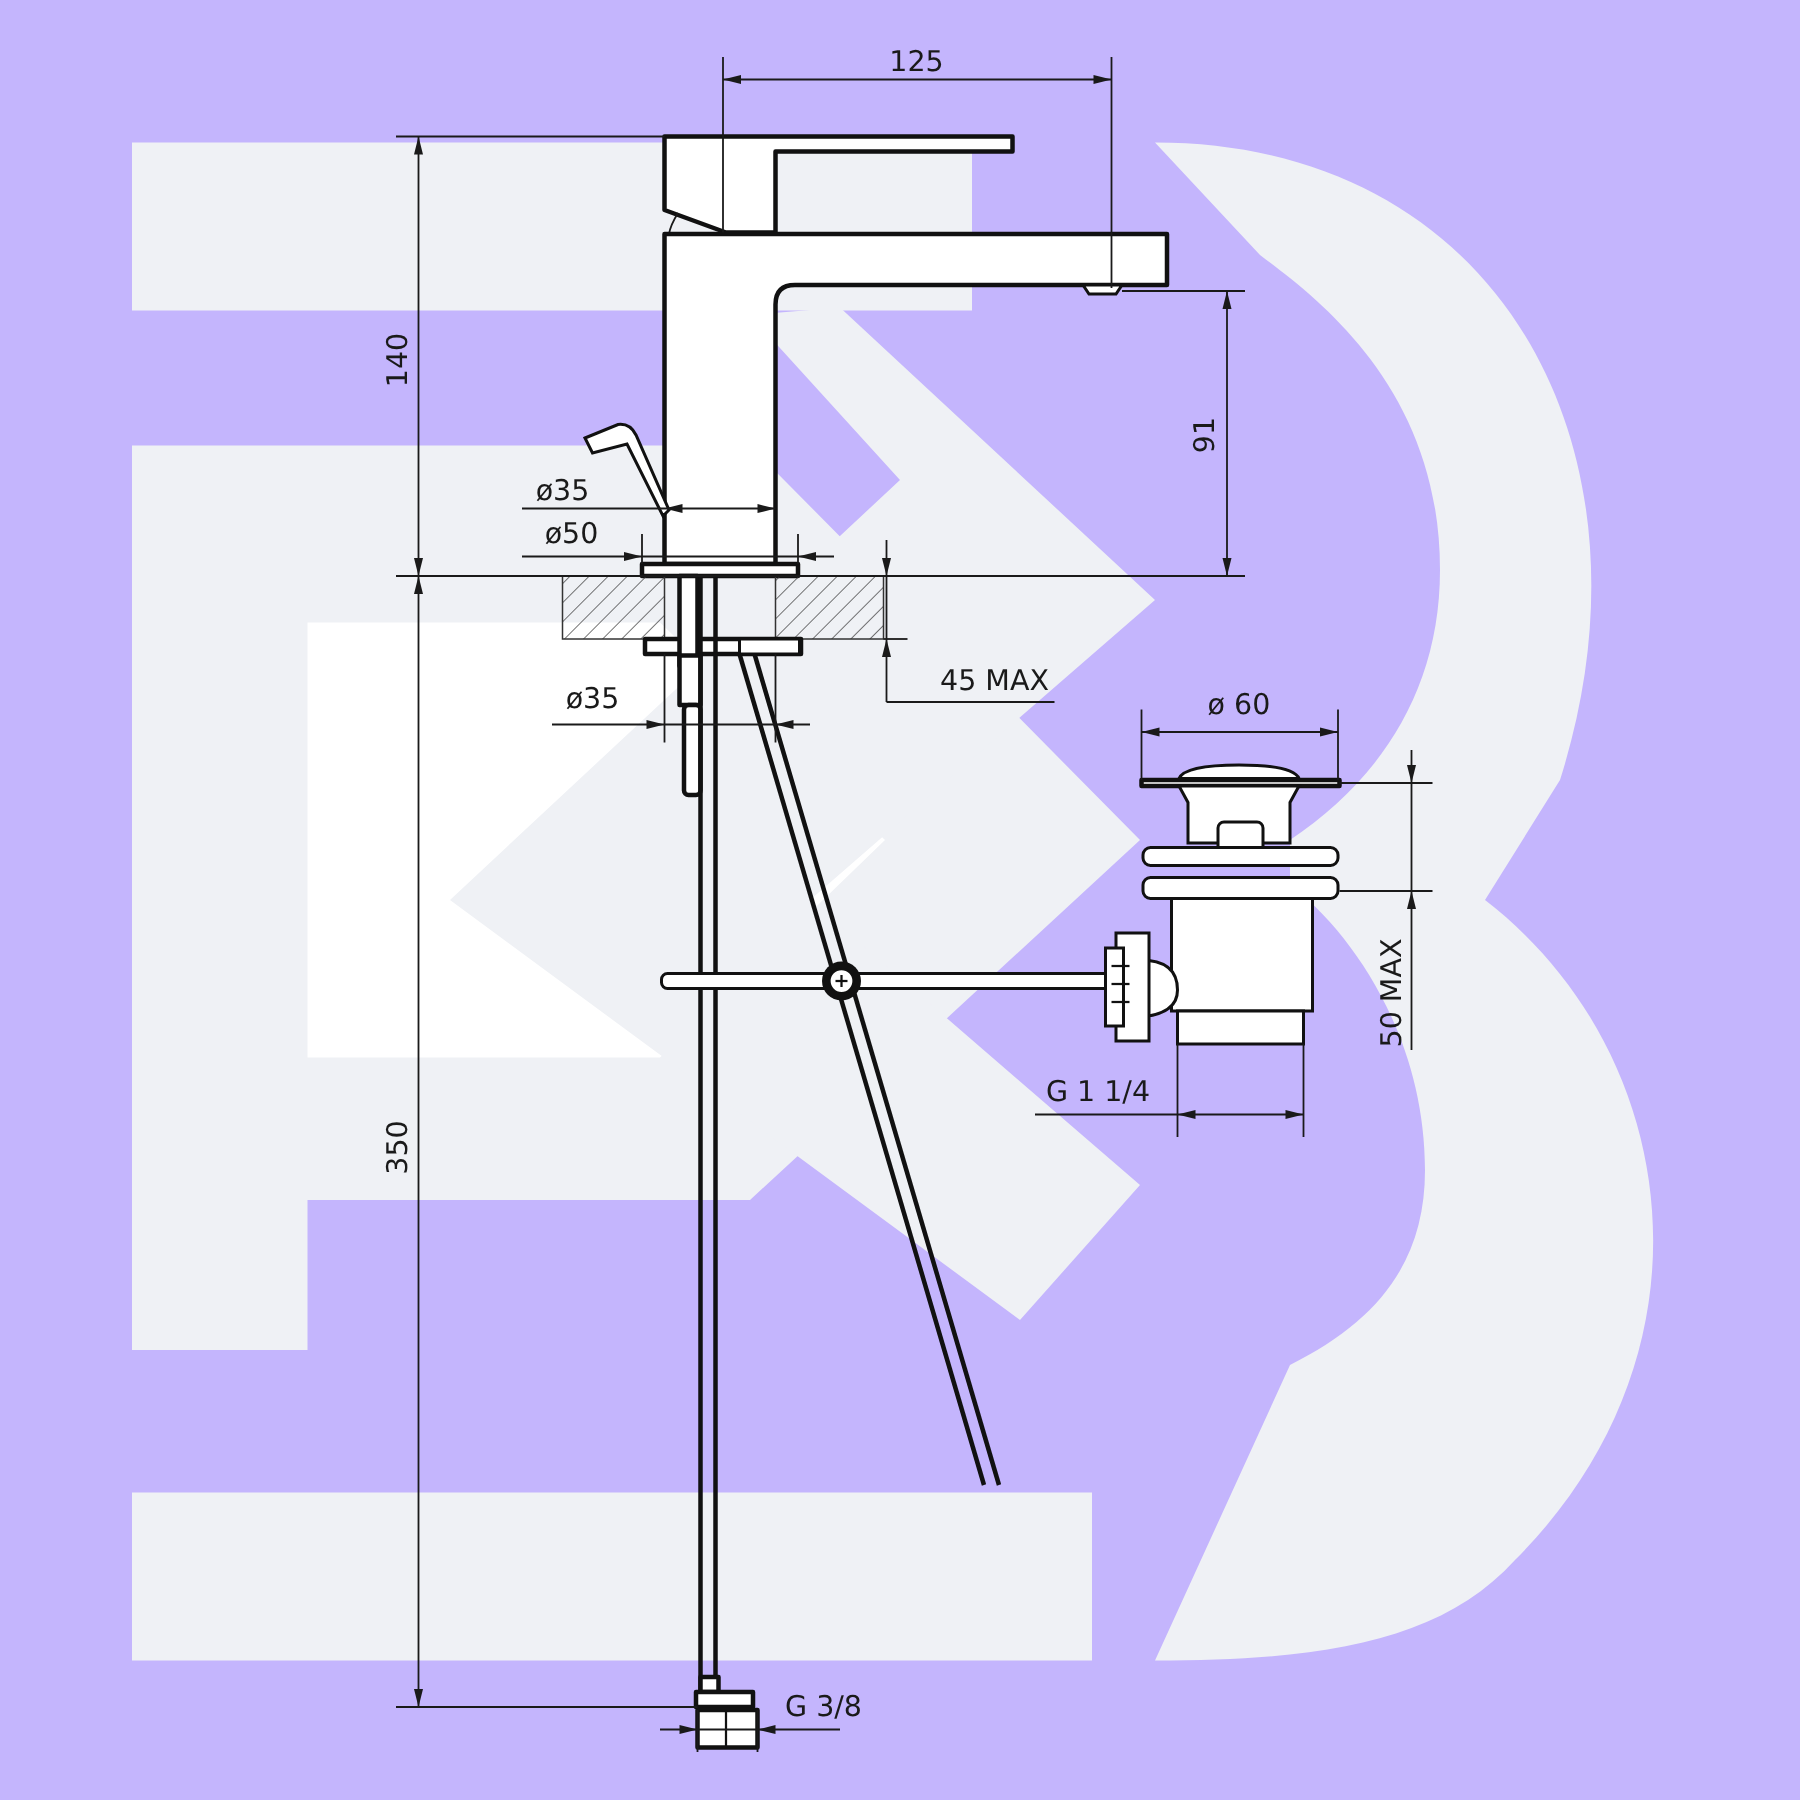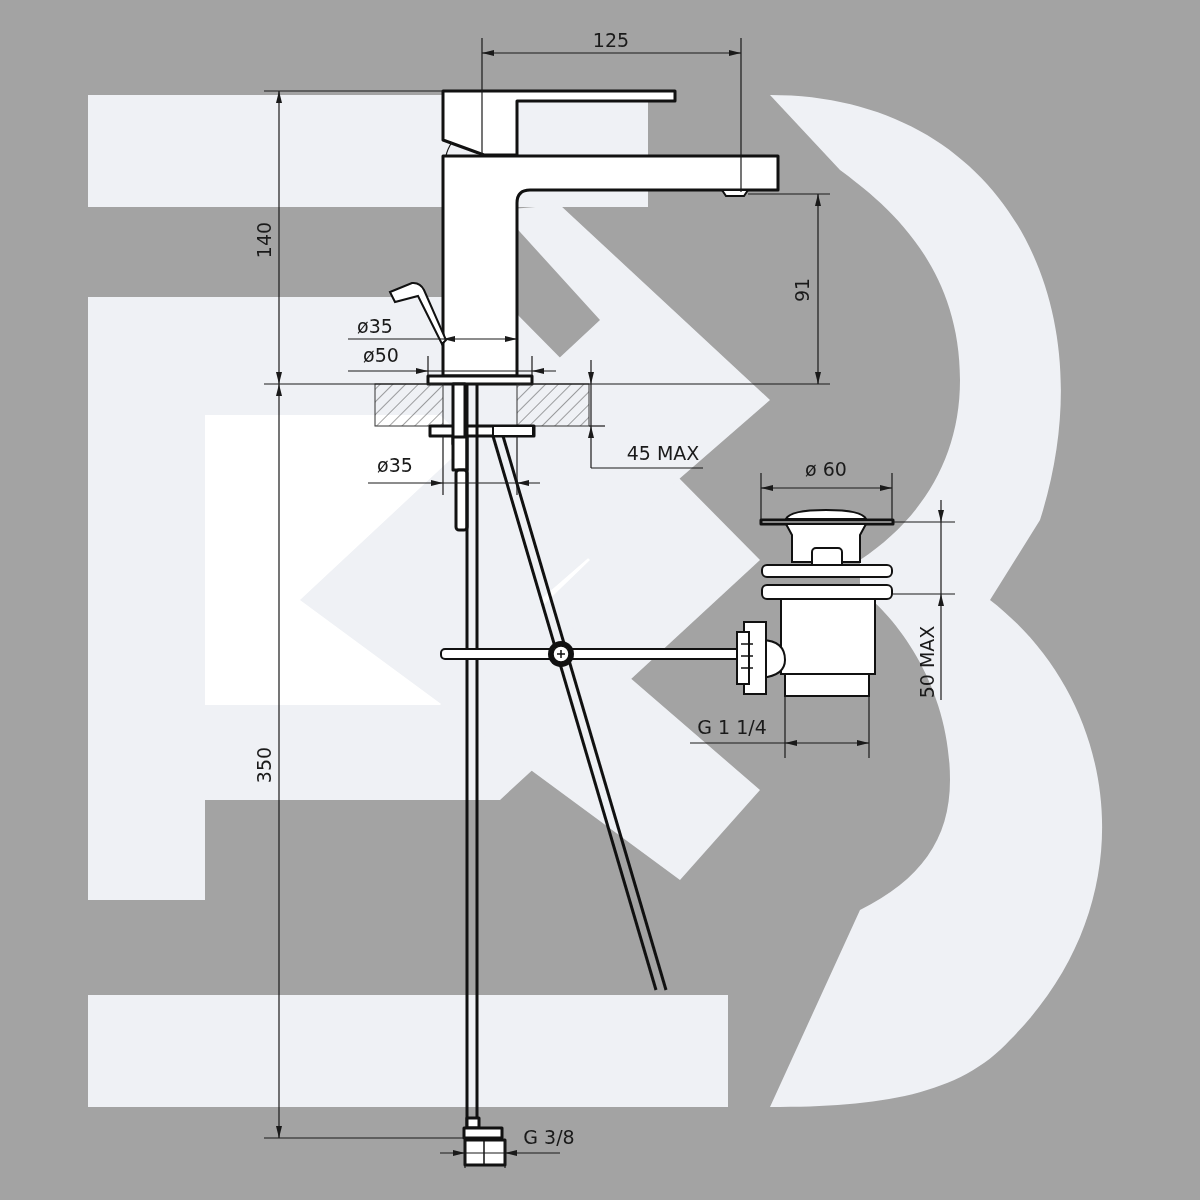--- a/index.html
+++ b/index.html
@@ -1,16 +1,16 @@
 <!DOCTYPE html>
 <html><head>
 <meta charset="utf-8">
 <style>
   html, body { margin: 0; padding: 0; background: #ffffff; }
-  .canvas { position: relative; width: 1200px; height: 1200px; overflow: hidden; background: #a3a3a3; }
+  .canvas { position: relative; width: 1200px; height: 1200px; overflow: hidden; background: #c4b5fd; }
   svg { position: absolute; left: 0; top: 0; }
   .dimtext { font-family: "DejaVu Sans", sans-serif; font-size: 19px; fill: #1a1a1a; }
   .wm { fill: #eff1f5; }
   .part { fill: #ffffff; stroke: #111111; stroke-width: 3; stroke-linejoin: round; }
   .part-thin { fill: #ffffff; stroke: #111111; stroke-width: 2; }
   .dim { stroke: #1a1a1a; stroke-width: 1.2; fill: none; }
   .arrow { fill: #1a1a1a; }
   .hatch { stroke: #333; stroke-width: 0.9; }
 </style>
 </head>

